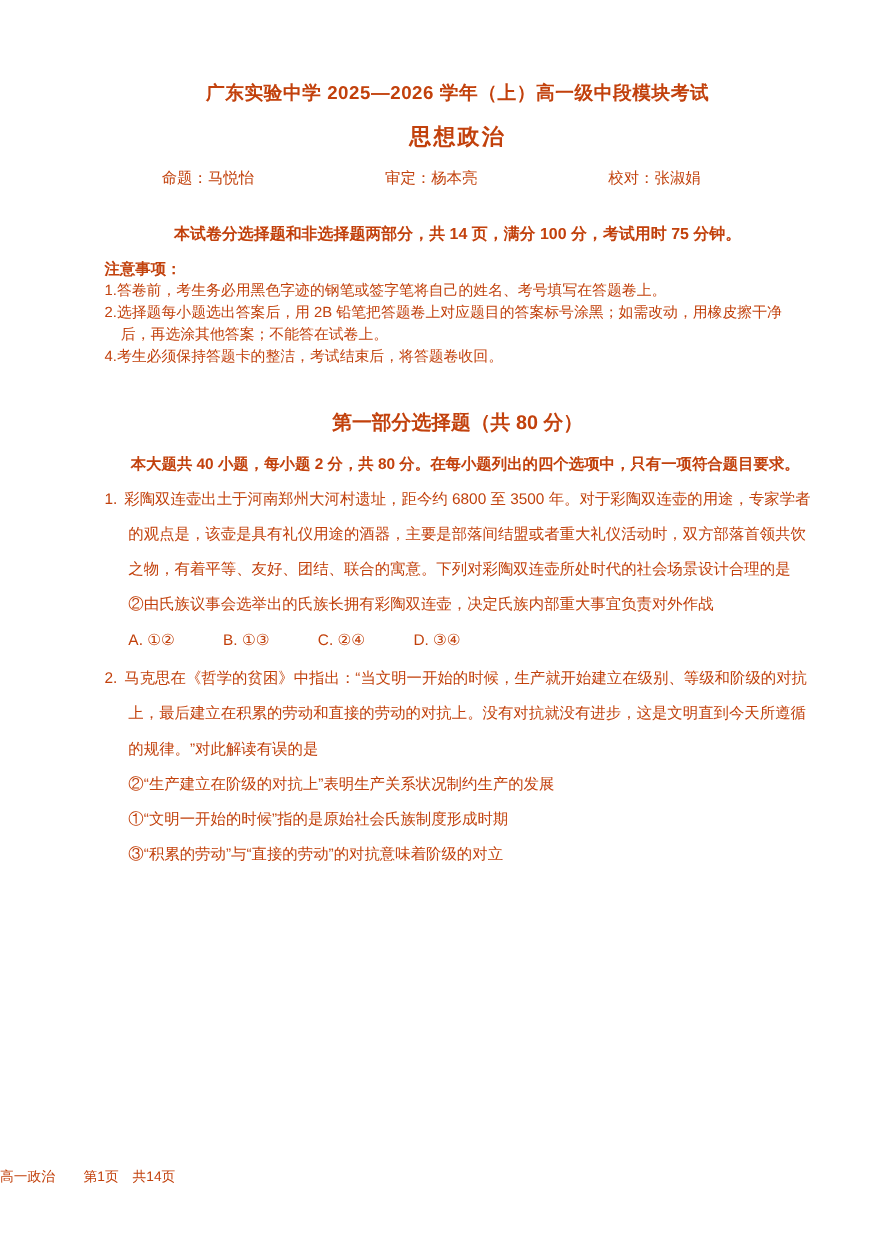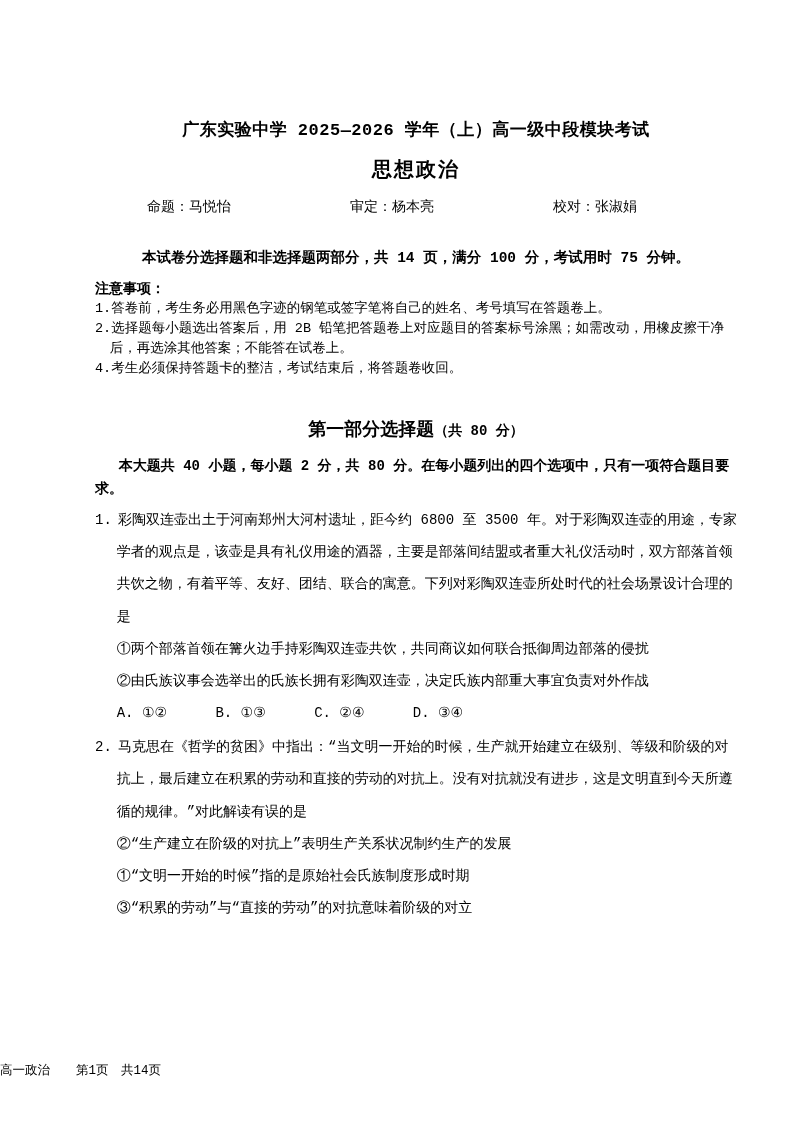--- a/index.html
+++ b/index.html
@@ -1,24 +1,24 @@
 <!DOCTYPE html>
 <html><head>
 <meta charset="utf-8">
 <style>
   * { margin: 0; padding: 0; box-sizing: border-box; }
   html, body { background: #ffffff; }
   .page {
     width: 794px;
     height: 1123px;
     background: #ffffff;
-    color: #000000;
+    color: #c2410c;
     position: relative;
-    font-family: Liberation Mono, monospace;
-    padding: 118px 57px 0 95px;
+    font-family: Liberation Sans, sans-serif;
+    padding: 73px 57px 0 95px;
     overflow: hidden;
   }
   .exam-title {
     font-size: 17px;
     font-weight: bold;
     text-align: center;
     margin-bottom: 15px;
     letter-spacing: 0.5px;
   }
   .subject-title {
@@ -51,21 +51,21 @@
     line-height: 1.48;
     padding-left: 1.1em;
     text-indent: -1.1em;
   }
   .part-title {
     text-align: center;
     margin-top: 38px;
     margin-bottom: 14px;
   }
   .part-title-main { font-size: 18px; font-weight: bold; }
-  .part-title-sub  { font-size: 14px; font-weight: bold; }
+  .part-title-sub  { font-size: 18px; font-weight: bold; }
   .instruction {
     font-weight: bold;
     font-size: 14px;
     text-indent: 1.7em;
     margin-bottom: 4px;
     line-height: 1.6;
   }
   .question {
     font-size: 14px;
     line-height: 2.3;
@@ -114,21 +114,20 @@
   <section>
     <div class="part-title">
       <span class="part-title-main">第一部分选择题</span><span class="part-title-sub">（共 80 分）</span>
     </div>
     <div class="instruction">本大题共 40 小题，每小题 2 分，共 80 分。在每小题列出的四个选项中，只有一项符合题目要求。</div>
 
     <div class="question">
       <div class="stem">
         <span class="qnum">1.</span><span>彩陶双连壶出土于河南郑州大河村遗址，距今约 6800 至 3500 年。对于彩陶双连壶的用途，专家学者的观点是，该壶是具有礼仪用途的酒器，主要是部落间结盟或者重大礼仪活动时，双方部落首领共饮之物，有着平等、友好、团结、联合的寓意。下列对彩陶双连壶所处时代的社会场景设计合理的是</span>
       </div>
-      <div class="opt">①两个部落首领在篝火边手持彩陶双连壶共饮，共同商议如何联合抵御周边部落的侵扰</div>
       <div class="opt">②由氏族议事会选举出的氏族长拥有彩陶双连壶，决定氏族内部重大事宜负责对外作战</div>
       <div class="answers-row">
         <span class="choice">A. ①②</span>
         <span class="choice">B. ①③</span>
         <span class="choice">C. ②④</span>
         <span class="choice">D. ③④</span>
       </div>
     </div>
 
     <div class="question q2">

